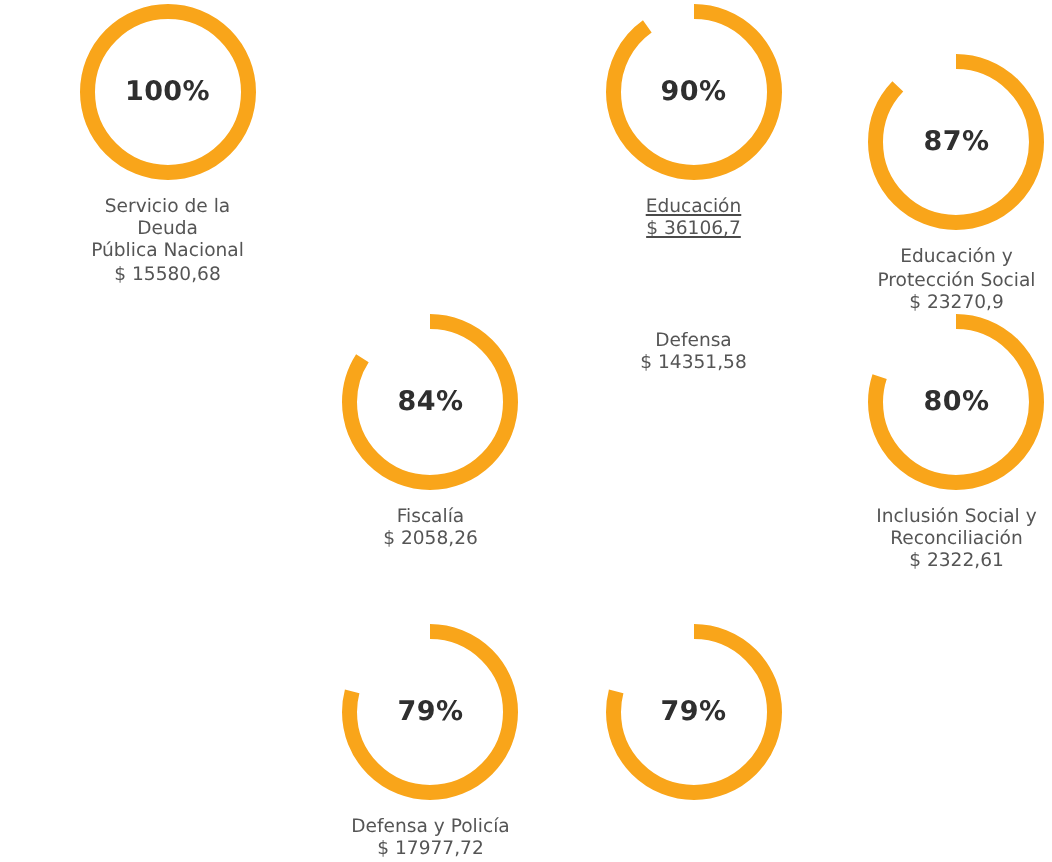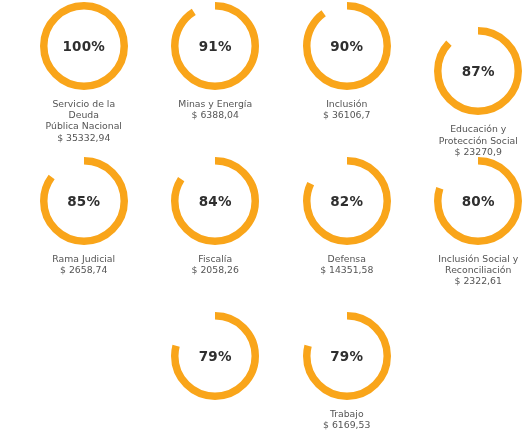--- a/index.html
+++ b/index.html
@@ -87,91 +87,61 @@
     <div class="gauge-cell" style="grid-area: 1 / 1;">
       <div class="gauge-ring">
         <svg viewBox="0 0 88 88">
           <circle class="arc" cx="44" cy="44" r="40.25" stroke="#F9A51A" stroke-dasharray="252.89820861397834 0.5"></circle>
         </svg>
         <div class="gauge-value">100%</div>
       </div>
       <div class="gauge-caption">
         <span class="gauge-name">Servicio de la Deuda
 Pública Nacional</span>
-        <span class="gauge-amount">$ 35332,94</span>
+        <span class="gauge-amount">$ 15580,68</span>
       </div>
     </div>
-    <div class="gauge-cell" style="grid-area: 1 / 2;">
-      <div class="gauge-ring">
-        <svg viewBox="0 0 88 88">
-          <circle class="arc" cx="44" cy="44" r="40.25" stroke="#F9A51A" stroke-dasharray="230.1373698387203 23.260838775258037"></circle>
-        </svg>
-        <div class="gauge-value">91%</div>
-      </div>
-      <div class="gauge-caption">
-        <span class="gauge-name">Minas y Energía</span>
-        <span class="gauge-amount">$ 6388,04</span>
-      </div>
-    </div>
-    <div class="gauge-cell" style="grid-area: 1 / 3;">
+    <div class="gauge-cell" style="grid-area: 1 / 3; text-decoration: underline;">
       <div class="gauge-ring">
         <svg viewBox="0 0 88 88">
           <circle class="arc" cx="44" cy="44" r="40.25" stroke="#F9A51A" stroke-dasharray="227.6083877525805 25.78982086139783"></circle>
         </svg>
         <div class="gauge-value">90%</div>
       </div>
       <div class="gauge-caption">
-        <span class="gauge-name">Inclusión</span>
+        <span class="gauge-name">Educación</span>
         <span class="gauge-amount">$ 36106,7</span>
       </div>
     </div>
     <div class="gauge-cell" style="grid-area: 1 / 4; justify-content: flex-end;">
       <div class="gauge-ring">
         <svg viewBox="0 0 88 88">
           <circle class="arc" cx="44" cy="44" r="40.25" stroke="#F9A51A" stroke-dasharray="220.02144149416117 33.376767119817174"></circle>
         </svg>
         <div class="gauge-value">87%</div>
       </div>
       <div class="gauge-caption">
         <span class="gauge-name">Educación y
 Protección Social</span>
         <span class="gauge-amount">$ 23270,9</span>
       </div>
     </div>
-    <div class="gauge-cell" style="grid-area: 2 / 1;">
-      <div class="gauge-ring">
-        <svg viewBox="0 0 88 88">
-          <circle class="arc" cx="44" cy="44" r="40.25" stroke="#F9A51A" stroke-dasharray="214.96347732188158 38.43473129209676"></circle>
-        </svg>
-        <div class="gauge-value">85%</div>
-      </div>
-      <div class="gauge-caption">
-        <span class="gauge-name">Rama Judicial</span>
-        <span class="gauge-amount">$ 2658,74</span>
-      </div>
-    </div>
     <div class="gauge-cell" style="grid-area: 2 / 2;">
       <div class="gauge-ring">
         <svg viewBox="0 0 88 88">
           <circle class="arc" cx="44" cy="44" r="40.25" stroke="#F9A51A" stroke-dasharray="212.4344952357418 40.96371337823655"></circle>
         </svg>
         <div class="gauge-value">84%</div>
       </div>
       <div class="gauge-caption">
         <span class="gauge-name">Fiscalía</span>
         <span class="gauge-amount">$ 2058,26</span>
       </div>
     </div>
     <div class="gauge-cell" style="grid-area: 2 / 3;">
-      <div class="gauge-ring">
-        <svg viewBox="0 0 88 88">
-          <circle class="arc" cx="44" cy="44" r="40.25" stroke="#F9A51A" stroke-dasharray="207.37653106346224 46.0216775505161"></circle>
-        </svg>
-        <div class="gauge-value">82%</div>
-      </div>
       <div class="gauge-caption">
         <span class="gauge-name">Defensa</span>
         <span class="gauge-amount">$ 14351,58</span>
       </div>
     </div>
     <div class="gauge-cell" style="grid-area: 2 / 4; align-items: center;">
       <div class="gauge-ring">
         <svg viewBox="0 0 88 88">
           <circle class="arc" cx="44" cy="44" r="40.25" stroke="#F9A51A" stroke-dasharray="202.31856689118268 51.07964172279566"></circle>
         </svg>
@@ -183,26 +153,26 @@
         <span class="gauge-amount">$ 2322,61</span>
       </div>
     </div>
     <div class="gauge-cell" style="grid-area: 3 / 2;">
       <div class="gauge-ring">
         <svg viewBox="0 0 88 88">
           <circle class="arc" cx="44" cy="44" r="40.25" stroke="#F9A51A" stroke-dasharray="199.7895848050429 53.60862380893545"></circle>
         </svg>
         <div class="gauge-value">79%</div>
       </div>
+      <div class="gauge-caption">
+        <span class="gauge-name">Defensa y Policía</span>
+        <span class="gauge-amount">$ 17977,72</span>
+      </div>
     </div>
     <div class="gauge-cell" style="grid-area: 3 / 3;">
       <div class="gauge-ring">
         <svg viewBox="0 0 88 88">
           <circle class="arc" cx="44" cy="44" r="40.25" stroke="#F9A51A" stroke-dasharray="199.7895848050429 53.60862380893545"></circle>
         </svg>
         <div class="gauge-value">79%</div>
       </div>
-      <div class="gauge-caption">
-        <span class="gauge-name">Trabajo</span>
-        <span class="gauge-amount">$ 6169,53</span>
-      </div>
     </div>
   </div>
 
 </body></html>

